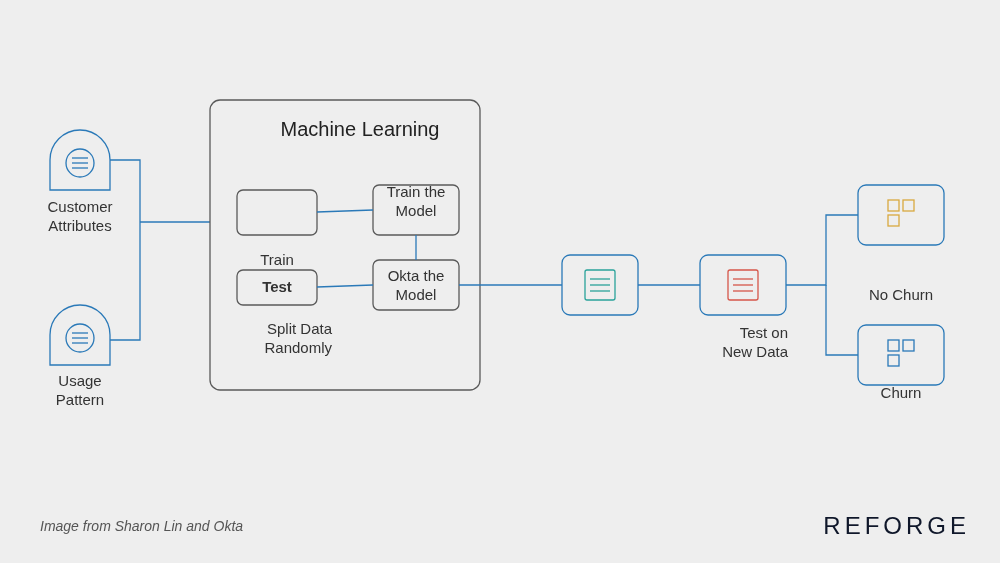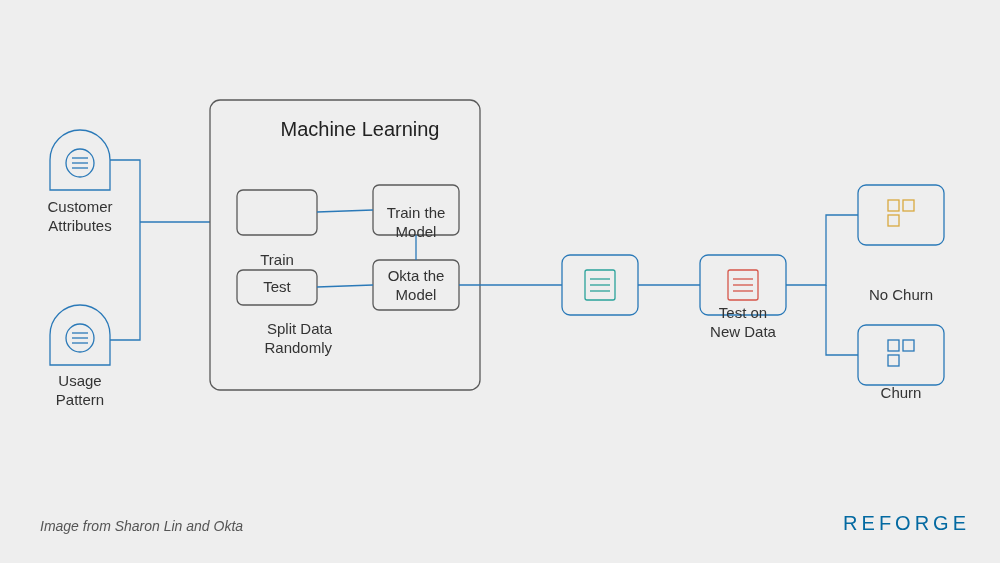--- a/index.html
+++ b/index.html
@@ -14,21 +14,21 @@
   }
   .stage { position: absolute; left: 0; top: 0; width: 1000px; height: 563px; }
   .label { font-size: 15px; color: #333; text-align: center; line-height: 1.25; position: absolute; }
   .title { font-size: 20px; color: #222; position: absolute; }
   .boxline { stroke: #2a79b8; stroke-width: 1.3; fill: none; }
   .boxfill { fill: #eeeeee; }
   .thinline { stroke: #5a5a5a; stroke-width: 1.3; fill: none; }
   .conn { stroke: #2a79b8; stroke-width: 1.3; fill: none; }
   .dbshape { stroke: #2a79b8; stroke-width: 1.3; fill: #eeeeee; }
   .caption { position: absolute; font-size: 14px; color: #555; }
-  .watermark { position: absolute; font-size: 20px; letter-spacing: 4px; color: #0369a1; font-weight: 500; }
+  .watermark { position: absolute; font-size: 24px; letter-spacing: 4px; color: #0f172a; font-weight: 500; }
 </style>
 </head>
 <body>
 
 <div class="stage">
 
 <svg width="1000" height="563">
 
   <g>
     <path class="dbshape" d="M50 190 L50 160 A30 30 0 0 1 110 160 L110 190 Z"></path>
@@ -104,30 +104,30 @@
 
 
 <div class="title" style="left:270px; top:118px; width:180px; text-align:center;">Machine Learning</div>
 
 <div class="label" style="left:40px; top:198px; width:80px; white-space:pre-line;">Customer
 Attributes</div>
 <div class="label" style="left:40px; top:372px; width:80px; white-space:pre-line;">Usage
 Pattern</div>
 
 <div class="label" style="left:237px; top:203px; width:80px;margin-top:48px;">Train</div>
-<div class="label" style="left:237px; top:278px; width:80px;">Test</div>
-<div class="label" style="left:373px; top:204px; width:86px; white-space:pre-line;">Train the
+<div class="label" style="left:237px; top:278px; width:80px;font-weight:bold;">Test</div>
+<div class="label" style="left:373px; top:183px; width:86px; white-space:pre-line;">Train the
 Model</div>
 <div class="label" style="left:373px; top:267px; width:86px; white-space:pre-line;">Okta the
 Model</div>
 
 <div class="label" style="left:232px; top:320px; width:100px; text-align:right; white-space:pre-line;">Split Data
 Randomly</div>
 
-<div class="label" style="left:698px; top:304px; width:90px; white-space:pre-line;">Test on
+<div class="label" style="left:698px; top:324px; width:90px; white-space:pre-line;text-align:right;">Test on
 New Data</div>
 <div class="label" style="left:858px; top:252px; width:86px;margin-top:34px;">No Churn</div>
 <div class="label" style="left:858px; top:384px; width:86px;">Churn</div>
 
 <div class="caption" style="left:40px; top:518px;font-style:italic;">Image from Sharon Lin and Okta</div>
 <div class="watermark" style="right:30px; top:512px;">REFORGE</div>
 
 </div>
 
 </body></html>

